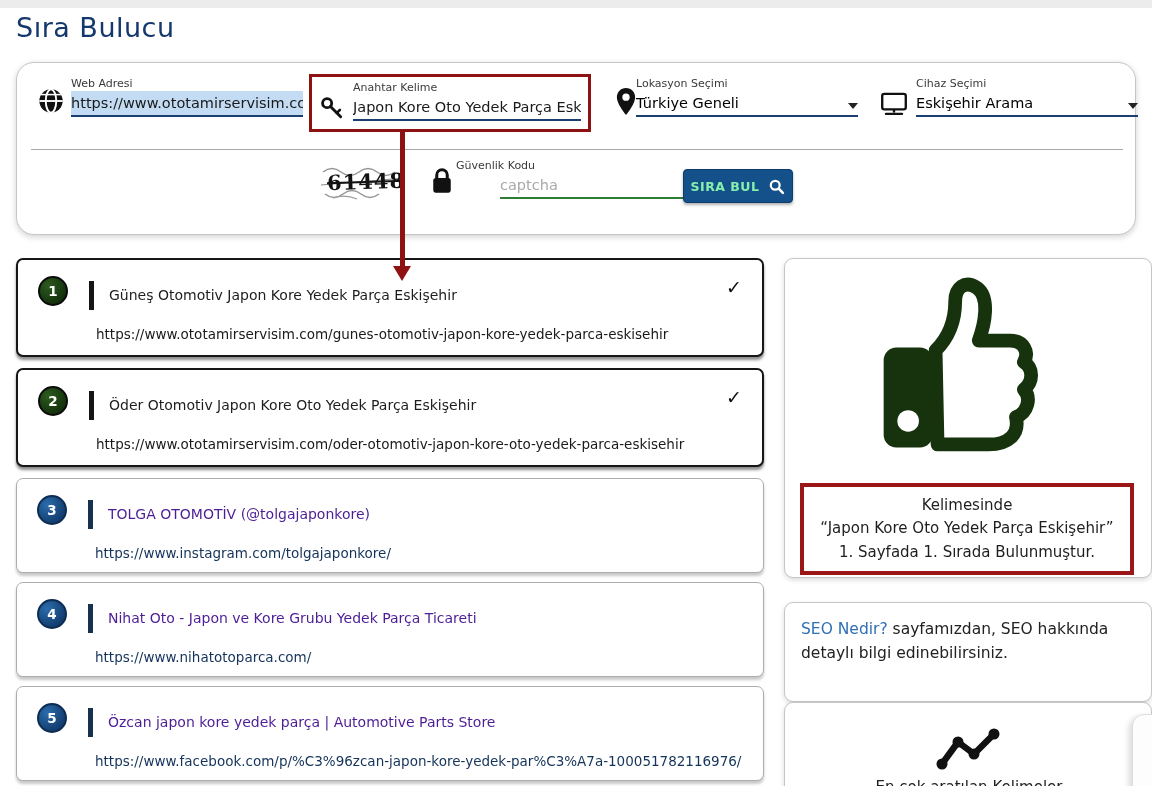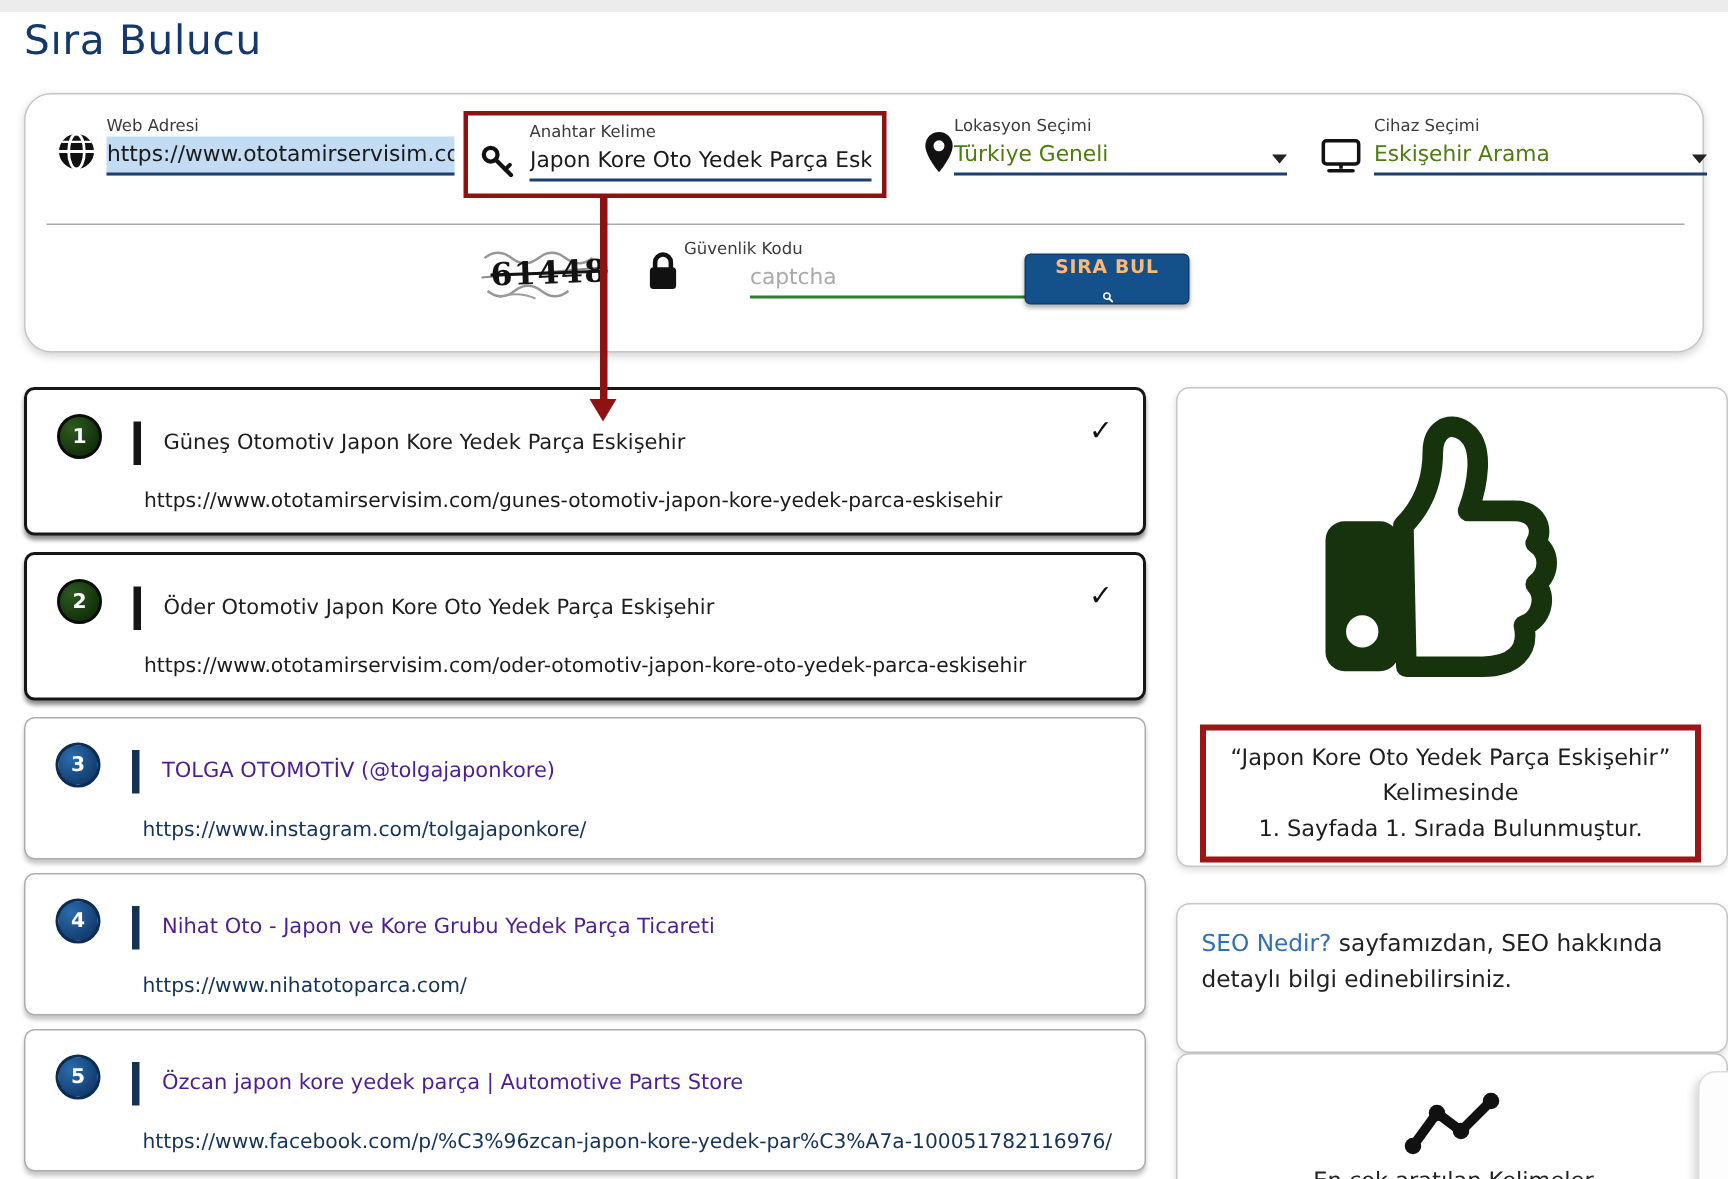--- a/index.html
+++ b/index.html
@@ -21,21 +21,21 @@
   }
   .f-label { position:absolute; font-size:11px; color:#3a3a3a; white-space:nowrap; }
   .f-input {
     position:absolute; border:none; border-bottom:2px solid #1b3f70; outline:none;
     font-family:inherit; font-size:14.5px; color:#1a1a1a; background:transparent; height:26px;
   }
   .f-input.sel { background:#c3dcf4; }
   .f-input::placeholder { color:#a9a9a9; }
   .select {
     position:absolute; border-bottom:2px solid #1b3f70; height:26px;
-    font-size:14.5px; color:#4d7c0f; display:flex; align-items:flex-end;
+    font-size:14.5px; color:#000000; display:flex; align-items:flex-end;
     justify-content:space-between; padding-bottom:4px; cursor:pointer;
   }
   .caret {
     width:0; height:0; border-left:5px solid transparent; border-right:5px solid transparent;
     border-top:6px solid #222; margin-bottom:2px;
   }
   .icon { position:absolute; }
   .kw-box {
     position:absolute; left:292px; top:11px; width:282px; height:58px;
     border:3px solid #8e1212; background:transparent;
@@ -44,23 +44,22 @@
   .captcha-wrap { position:absolute; left:296px; top:100px; width:100px; height:40px; }
   .captcha-num {
     position:absolute; left:14px; top:6px; font-family:"DejaVu Serif","Liberation Serif",serif;
     font-weight:700; font-size:21px; letter-spacing:1px; color:#121212;
     text-decoration:line-through; transform:rotate(-2deg);
   }
   .btn {
     position:absolute; left:666px; top:106px; width:110px; height:34px;
     background:#14508a; border:1px solid #0e3d6b; border-radius:4px; cursor:pointer;
     display:flex; align-items:center; justify-content:center; gap:9px;
-    color:#fdba74; font-family:inherit; font-size:12.5px; font-weight:700; letter-spacing:.5px;
+    color:#86efac; font-family:inherit; font-size:12.5px; font-weight:700; letter-spacing:.5px;
     box-shadow:0 2px 3px rgba(0,0,0,.3);
-    flex-direction:column;
   }
   
   .arrow-line { position:absolute; left:400px; top:131px; width:4.5px; height:136px; background:#8e1212; z-index:30; }
   .arrow-head {
     position:absolute; left:393px; top:266px; width:0; height:0; z-index:30;
     border-left:9px solid transparent; border-right:9px solid transparent; border-top:15px solid #8e1212;
   }
   
   .item {
     position:absolute; left:16px; width:748px; background:#fff; border-radius:7px;
@@ -215,22 +214,22 @@
   <span class="iurl">https://www.facebook.com/p/%C3%96zcan-japon-kore-yedek-par%C3%A7a-100051782116976/</span>
 </div>
 
 <div class="rcard result-panel">
   <svg style="position:absolute;left:82px;top:8px" width="196" height="206" viewBox="0 0 100 100">
     <rect x="10" y="40" width="22" height="48" rx="5" fill="#17330e" stroke="#17330e" stroke-width="3"></rect>
     <path d="M36 88 L62 88 C72 88 78 83 76 74 C82 72 84 64 80 60 C85 56 85 49 80 46 C83 41 80 35 73 35 L57 35 C60 27 63 13 56 8 C50 4 45 8 45 15 C45 27 40 35 35 40 Z" fill="#fff" stroke="#17330e" stroke-width="7" stroke-linejoin="round"></path>
     <circle cx="21" cy="76" r="5.5" fill="#fff"></circle>
   </svg>
   <div class="redbox">
+    <span>Kelimesinde</span>
     <span>“Japon Kore Oto Yedek Parça Eskişehir”</span>
-    <span>Kelimesinde</span>
     <span>1. Sayfada 1. Sırada Bulunmuştur.</span>
   </div>
 </div>
 
 <div class="rcard seo-card">
   <div class="seo-text">
     <span class="seo-link">SEO Nedir?</span><span> sayfamızdan, SEO hakkında detaylı bilgi edinebilirsiniz.</span>
   </div>
 </div>
 

